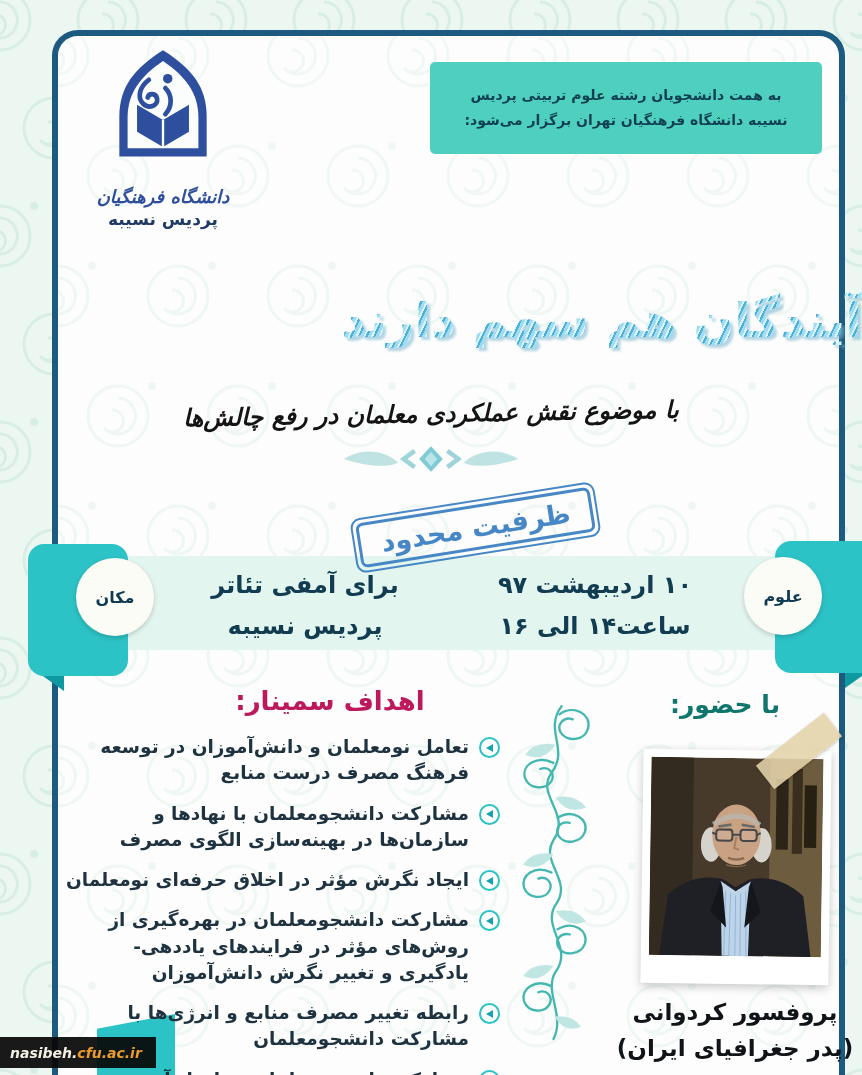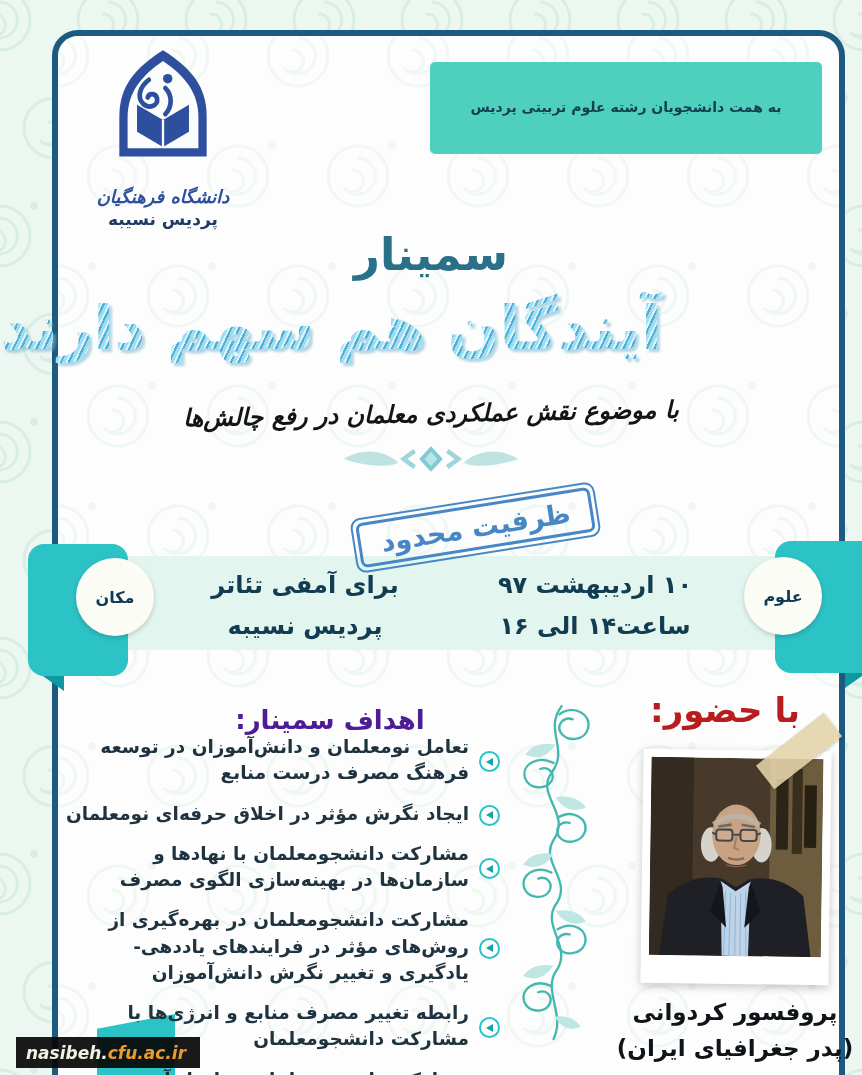--- a/index.html
+++ b/index.html
@@ -27,22 +27,22 @@
   .logo-campus{font-size:17px;font-weight:bold;color:#203a66;margin-top:2px;direction:rtl;}
 
   
   #host-banner{left:430px;top:62px;width:392px;height:92px;z-index:4;background:var(--banner-teal);
     border-radius:5px;display:flex;flex-direction:column;justify-content:center;align-items:center;
     direction:rtl;color:#113f52;font-weight:bold;font-size:14px;line-height:1.8;text-align:center;}
 
   
   #kicker{left:0;top:228px;width:862px;z-index:4;text-align:center;direction:rtl;
     font-size:45px;font-weight:800;color:#2a7088;}
-  #main-title{left:0;top:292px;width:862px;z-index:4;text-align:left;direction:rtl;
-    font-size:61px;font-weight:800;letter-spacing:2px;
+  #main-title{left:0;top:292px;width:862px;z-index:4;text-align:right;direction:rtl;
+    font-size:48px;font-weight:800;letter-spacing:2px;
     background:repeating-linear-gradient(115deg,#4fb0d6 0 2px,#9fdcf2 2px 5px,#d9f2fb 5px 7px);
     -webkit-background-clip:text;background-clip:text;color:transparent;
     filter:drop-shadow(3px 3px 1px rgba(120,180,205,.55));}
   #subtitle{left:0;top:400px;width:862px;z-index:4;text-align:center;direction:rtl;
     font-size:24px;font-weight:600;font-style:italic;color:#141414;transform:rotate(-1deg);}
 
   #divider-orn{left:331px;top:442px;z-index:4;}
 
   
   #stamp{left:352px;top:500px;z-index:5;transform:rotate(-9deg);
@@ -63,27 +63,27 @@
     font-size:16px;font-weight:800;color:#0f3a52;direction:rtl;}
   #badge-location{left:76px;top:558px;}
   #badge-time{left:744px;top:557px;}
   .band-text{z-index:4;direction:rtl;text-align:center;color:#123c52;
     font-size:24px;font-weight:800;line-height:1.7;}
   #location-text{left:150px;top:565px;width:310px;}
   #time-text{left:455px;top:565px;width:280px;}
 
   
   #speaker-heading{left:600px;top:690px;width:250px;z-index:4;text-align:center;direction:rtl;
-    font-size:34px;font-weight:800;color:#b91c1c;}
+    font-size:25px;font-weight:800;color:#0f766e;}
   #objectives-heading{left:190px;top:686px;width:280px;z-index:4;text-align:center;direction:rtl;
-    font-size:26px;font-weight:800;color:#4c1d95;margin-top:19px;}
+    font-size:26px;font-weight:800;color:#be185d;}
 
   
   #objectives-list{left:62px;top:734px;width:438px;z-index:4;display:flex;flex-direction:column;gap:14px;}
-  .obj-item{display:flex;direction:rtl;gap:10px;align-items:center;
+  .obj-item{display:flex;direction:rtl;gap:10px;align-items:flex-start;
     font-size:18.5px;font-weight:bold;color:#1e3240;line-height:1.42;text-align:right;}
   .bullet{flex:0 0 auto;width:21px;height:21px;margin-top:3px;border-radius:50%;
     border:2px solid var(--accent-teal);background:#fff;display:flex;align-items:center;justify-content:center;}
   .bullet i{display:block;width:0;height:0;border-top:4.5px solid transparent;
     border-bottom:4.5px solid transparent;border-right:7px solid #18a2ac;}
 
   
   #floral{left:497px;top:700px;z-index:3;}
 
   
@@ -91,22 +91,22 @@
     box-shadow:0 3px 10px rgba(0,0,0,.22);transform:rotate(.8deg);}
   #photo svg{display:block;}
   #tape{left:756px;top:736px;width:86px;height:30px;z-index:5;background:rgba(228,211,170,.88);
     transform:rotate(-38deg);box-shadow:0 1px 3px rgba(0,0,0,.2);}
   #speaker-caption{left:606px;top:995px;width:258px;z-index:4;text-align:center;direction:rtl;
     font-size:23px;font-weight:800;color:#101418;line-height:1.55;}
 
   
   #bottom-ribbon{left:97px;top:1014px;width:78px;height:61px;background:var(--accent-teal);z-index:3;
     clip-path:polygon(0 24%,100% 0,100% 100%,0 100%);}
-  #watermark{left:16px;top:1037px;height:31px;z-index:6;background:rgba(7,7,7,.93);
-    display:flex;align-items:center;padding:0 14px 0 10px;font-style:italic;font-weight:bold;font-size:17px;}
+  #watermark{left:0;top:1037px;height:31px;z-index:6;background:rgba(7,7,7,.93);
+    display:flex;align-items:center;padding:0 14px 0 10px;font-style:italic;font-weight:bold;font-size:14px;}
   #watermark .wm-b{color:#f3efe2;}
   #watermark .wm-o{color:var(--watermark-orange);}
 </style>
 </head>
 <body>
 
 <div id="poster">
 
   <svg id="bg-pattern" width="862" height="1075">
       <g stroke="#d2eadf" fill="none" stroke-width="3" opacity="0.75">
@@ -666,23 +666,23 @@
       <path d="M38,27 C30,33 28,42 33,47 C38,52 46,49 45,43 C44,38 38,38 37,42" fill="none" stroke="#2e4f9e" stroke-width="4" stroke-linecap="round"></path>
       <circle cx="54" cy="26" r="4" fill="#2e4f9e"></circle>
       <path d="M52,34 C58,40 58,50 52,56" fill="none" stroke="#2e4f9e" stroke-width="4" stroke-linecap="round"></path>
     </svg>
     <div class="logo-university">دانشگاه فرهنگیان</div>
     <div class="logo-campus">پردیس نسیبه</div>
   </div>
 
   <div id="host-banner" class="abs">
     <div>به همت دانشجویان رشته علوم تربیتی پردیس</div>
-  </div>
-
-  <div id="kicker" class="abs">سمینار</div>
+    <div>نسیبه دانشگاه فرهنگیان تهران برگزار می‌شود:</div>
+  </div>
+
   <div id="main-title" class="abs">آیندگان هم سهم دارند</div>
   <div id="subtitle" class="abs">با موضوع نقش عملکردی معلمان در رفع چالش‌ها</div>
 
   <svg id="divider-orn" class="abs" width="200" height="34" viewBox="0 0 220 34">
     <polygon points="110,3 123,17 110,31 97,17" fill="#7ecbd6"></polygon>
     <polygon points="110,9 117,17 110,25 103,17" fill="#b9e4e8"></polygon>
     <path d="M92,8 L80,17 L92,26" stroke="#9ed4da" stroke-width="5" fill="none"></path>
     <path d="M128,8 L140,17 L128,26" stroke="#9ed4da" stroke-width="5" fill="none"></path>
     <path d="M74,21 C56,5 32,6 14,17 C38,25 60,27 74,21 Z" fill="#bfe3e3"></path>
     <path d="M146,21 C164,5 188,6 206,17 C182,25 160,27 146,21 Z" fill="#bfe3e3"></path>
@@ -717,27 +717,27 @@
     <div class="obj-item">
       <span class="bullet">
           <i></i>
         </span>
       <span>تعامل نومعلمان و دانش‌آموزان در توسعه فرهنگ مصرف درست منابع</span>
     </div>
     <div class="obj-item">
       <span class="bullet">
           <i></i>
         </span>
-      <span>ایجاد نگرش مؤثر در اخلاق حرفه‌ای نومعلمان</span>
+      <span>مشارکت دانشجومعلمان با نهادها و سازمان‌ها در بهینه‌سازی الگوی مصرف</span>
     </div>
     <div class="obj-item">
       <span class="bullet">
           <i></i>
         </span>
-      <span>مشارکت دانشجومعلمان با نهادها و سازمان‌ها در بهینه‌سازی الگوی مصرف</span>
+      <span>ایجاد نگرش مؤثر در اخلاق حرفه‌ای نومعلمان</span>
     </div>
     <div class="obj-item">
       <span class="bullet">
           <i></i>
         </span>
       <span>مشارکت دانشجومعلمان در بهره‌گیری از روش‌های مؤثر در فرایندهای یاددهی- یادگیری و تغییر نگرش دانش‌آموزان</span>
     </div>
     <div class="obj-item">
       <span class="bullet">
           <i></i>

